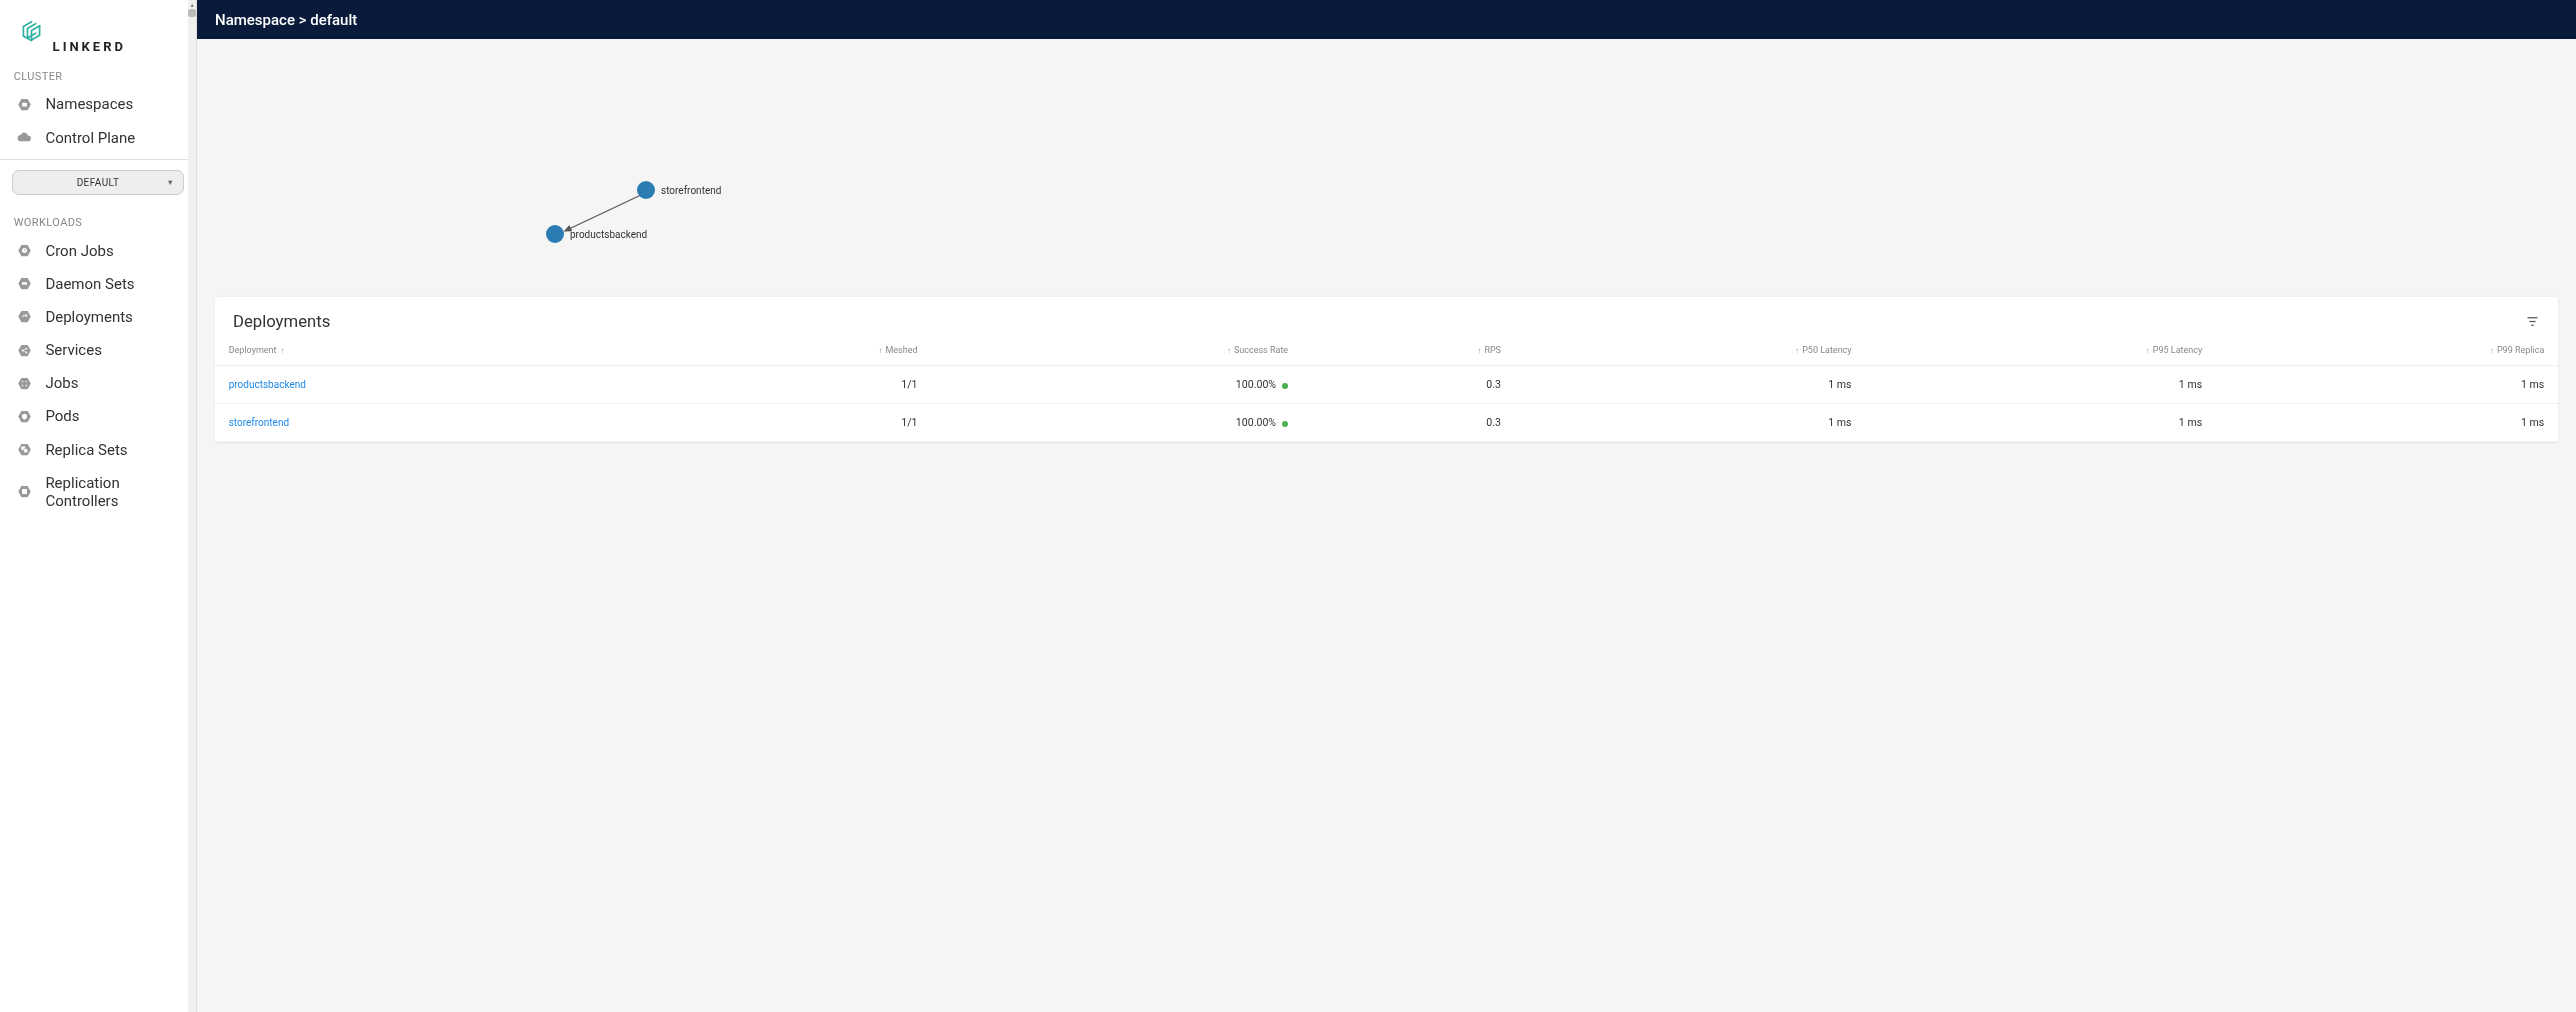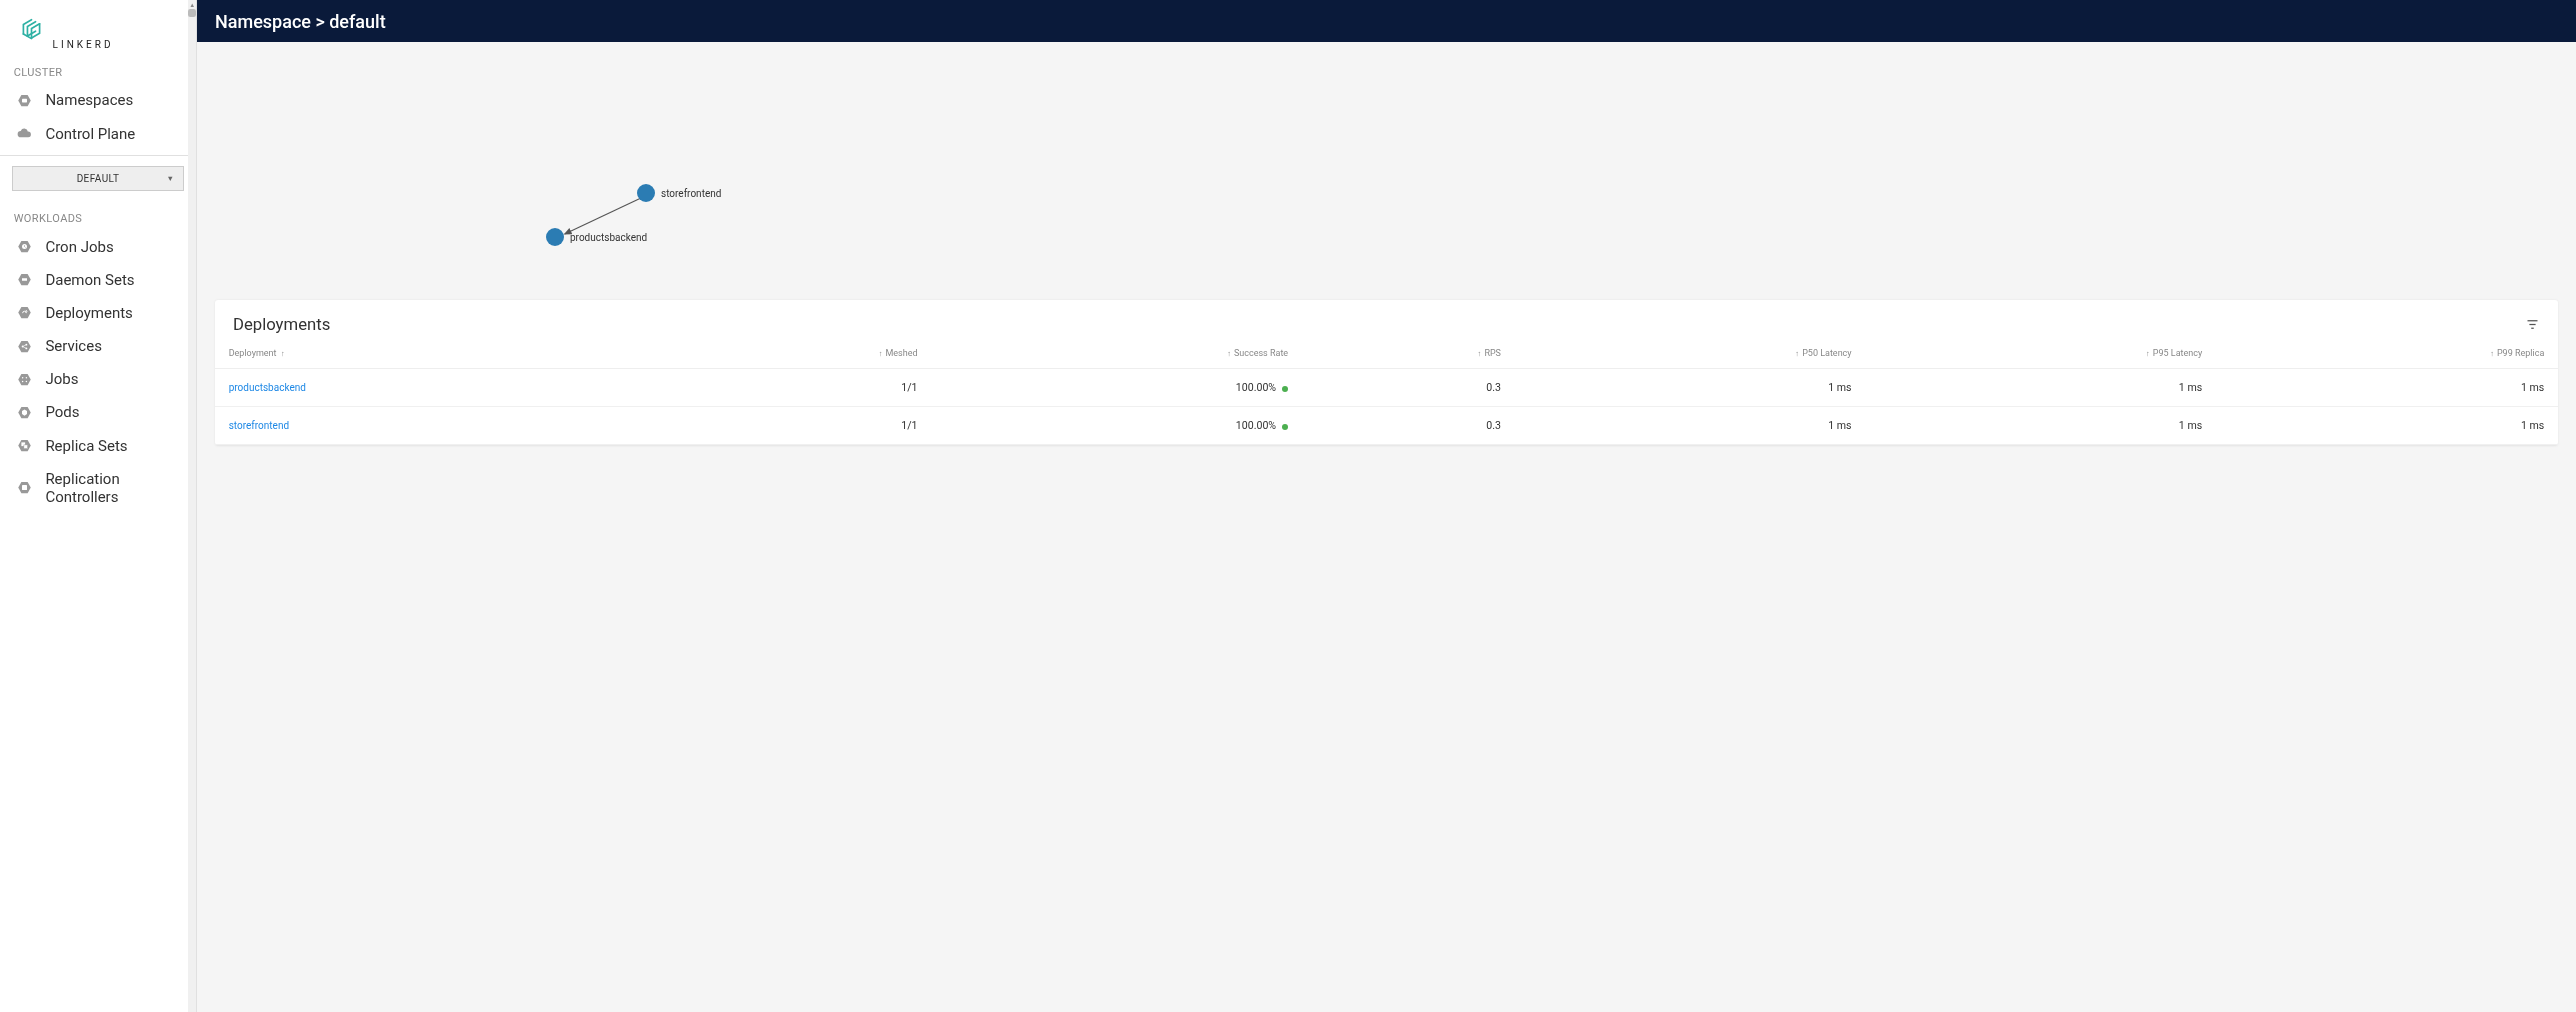--- a/index.html
+++ b/index.html
@@ -4,31 +4,31 @@
 <style>
 * { box-sizing: border-box; margin: 0; padding: 0; }
 body { font-family: -apple-system, BlinkMacSystemFont, "Segoe UI", Roboto, Helvetica, Arial, sans-serif; background: #f5f5f5; color: #333; }
 .app { display: flex; height: 100vh; }
 .sidebar { width: 197px; background: #fff; border-right: 0.8px solid #e0e0e0; display: flex; flex-direction: column; position: relative; }
 .sidebar-scroll { position: absolute; right: 0; top: 0; bottom: 0; width: 7.6px; background: #f0f0f0; }
 .sidebar-scroll-thumb { width: 100%; height: 7.6px; background: #bbb; border-radius: 2.3px; }
 .sidebar-scroll-up { position: absolute; top: 0; left: 0; right: 0; height: 9px; display:flex;align-items:center;justify-content:center; font-size:6px;color:#888;}
 .logo-area { padding: 7.6px 12px 6px 18px; display: flex; align-items: center; gap: 7.6px; }
 .logo-svg { width: 27px; height: 27px; }
-.logo-text { font-size: 10px; letter-spacing: 3px; font-weight: 400; color: #222; margin-top: 31px; }
+.logo-text { font-size: 13px; letter-spacing: 3px; font-weight: 700; color: #222; margin-top: 31px; }
 .section-label { font-size: 11px; color: #888; letter-spacing: 0.4px; padding: 10.6px 13.7px 4.6px 13.7px; text-transform: uppercase; }
 .nav-item { display: flex; align-items: center; gap: 13.7px; padding: 7.6px 13.7px 7.6px 16.7px; cursor: pointer; color: #333; font-size: 15px; }
 .nav-icon { width: 15px; height: 15px; display:flex; align-items:center; justify-content:center; color:#888; }
 .nav-icon svg { width:15px; height:15px; }
 .divider { height: 0.8px; background: #e0e0e0; margin: 4.6px 0; }
-.ns-select { margin: 6px 12px 10.6px 12px; background: #eee; border: 0.8px solid #ccc; border-radius: 0; padding: 6px 9px; display:flex; align-items:center; justify-content:center; gap:6px; cursor:pointer; position:relative;}
+.ns-select { margin: 6px 12px 10.6px 12px; background: #eee; border: 0.8px solid #ccc; border-radius: 7px; padding: 6px 9px; display:flex; align-items:center; justify-content:center; gap:6px; cursor:pointer; position:relative;}
 .ns-select-text { font-size: 10px; letter-spacing: 0.4px; color: #333; text-transform: uppercase; }
 .ns-select-caret { position:absolute; right:9px; font-size:7.6px; color:#666;}
 .main { flex: 1; display: flex; flex-direction: column; overflow: hidden; }
-.topbar { background: #0a1a3a; color: #fff; padding: 10.6px 18px; font-size: 18px; font-weight: 500; }
+.topbar { background: #0a1a3a; color: #fff; padding: 10.6px 18px; font-size: 15px; font-weight: 500; }
 .content { flex:1; overflow:auto; padding: 0; }
 .graph-area { height: 258px; position: relative; }
 .graph-node { position:absolute; display:flex; align-items:center; gap:6px; }
 .graph-circle { width: 18px; height:18px; border-radius:50%; background:#2b7cb3; }
 .graph-label { font-size:10px; color:#333; }
 .card { background:#fff; border-radius:3px; box-shadow:0 0.8px 2.3px rgba(0,0,0,0.08); margin: 0 18px 18px 18px; padding: 3px 0 0 0; }
 .card-header { display:flex; align-items:center; justify-content:space-between; padding: 12px 18px 3px 18px;}
 .card-title { font-size: 16.7px; font-weight: 400; color:#333; }
 .filter-icon { width:15px; height:15px; cursor:pointer; color:#555;}
 table { width:100%; border-collapse: collapse; }

